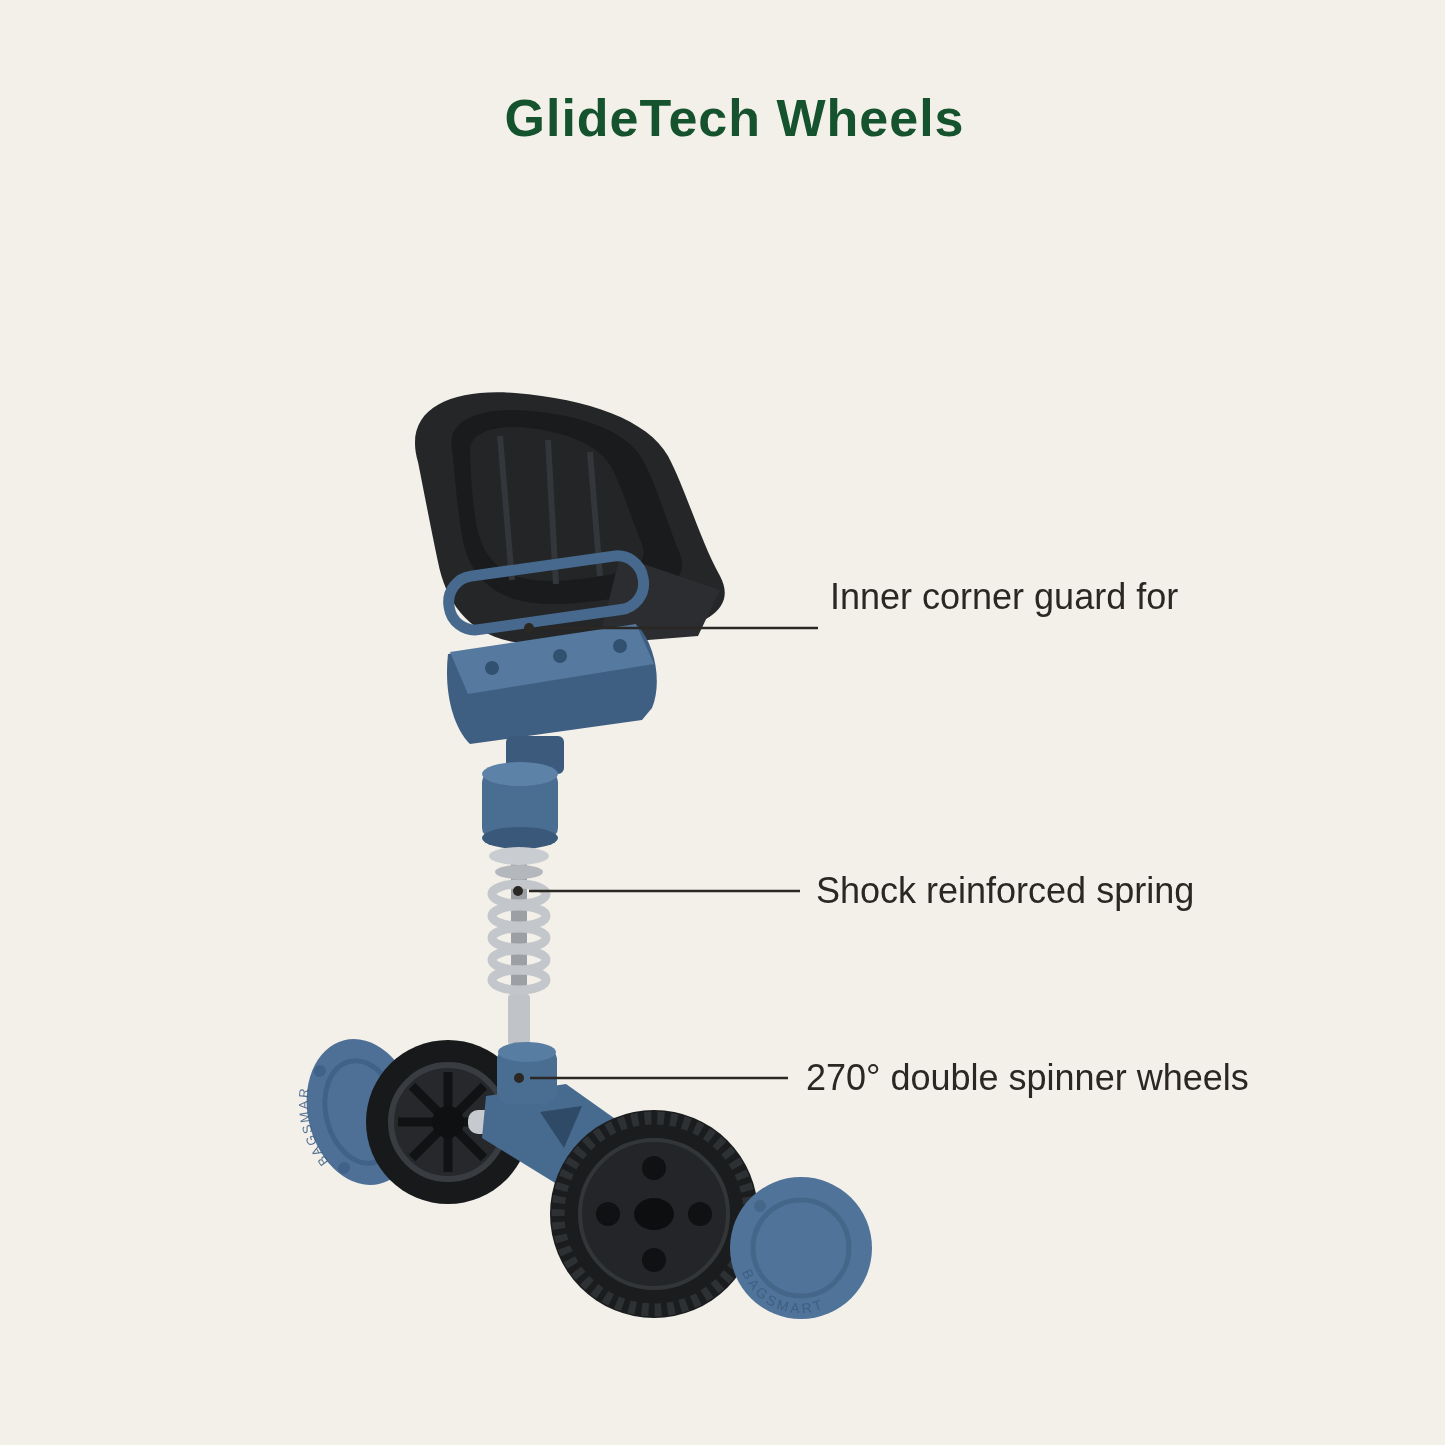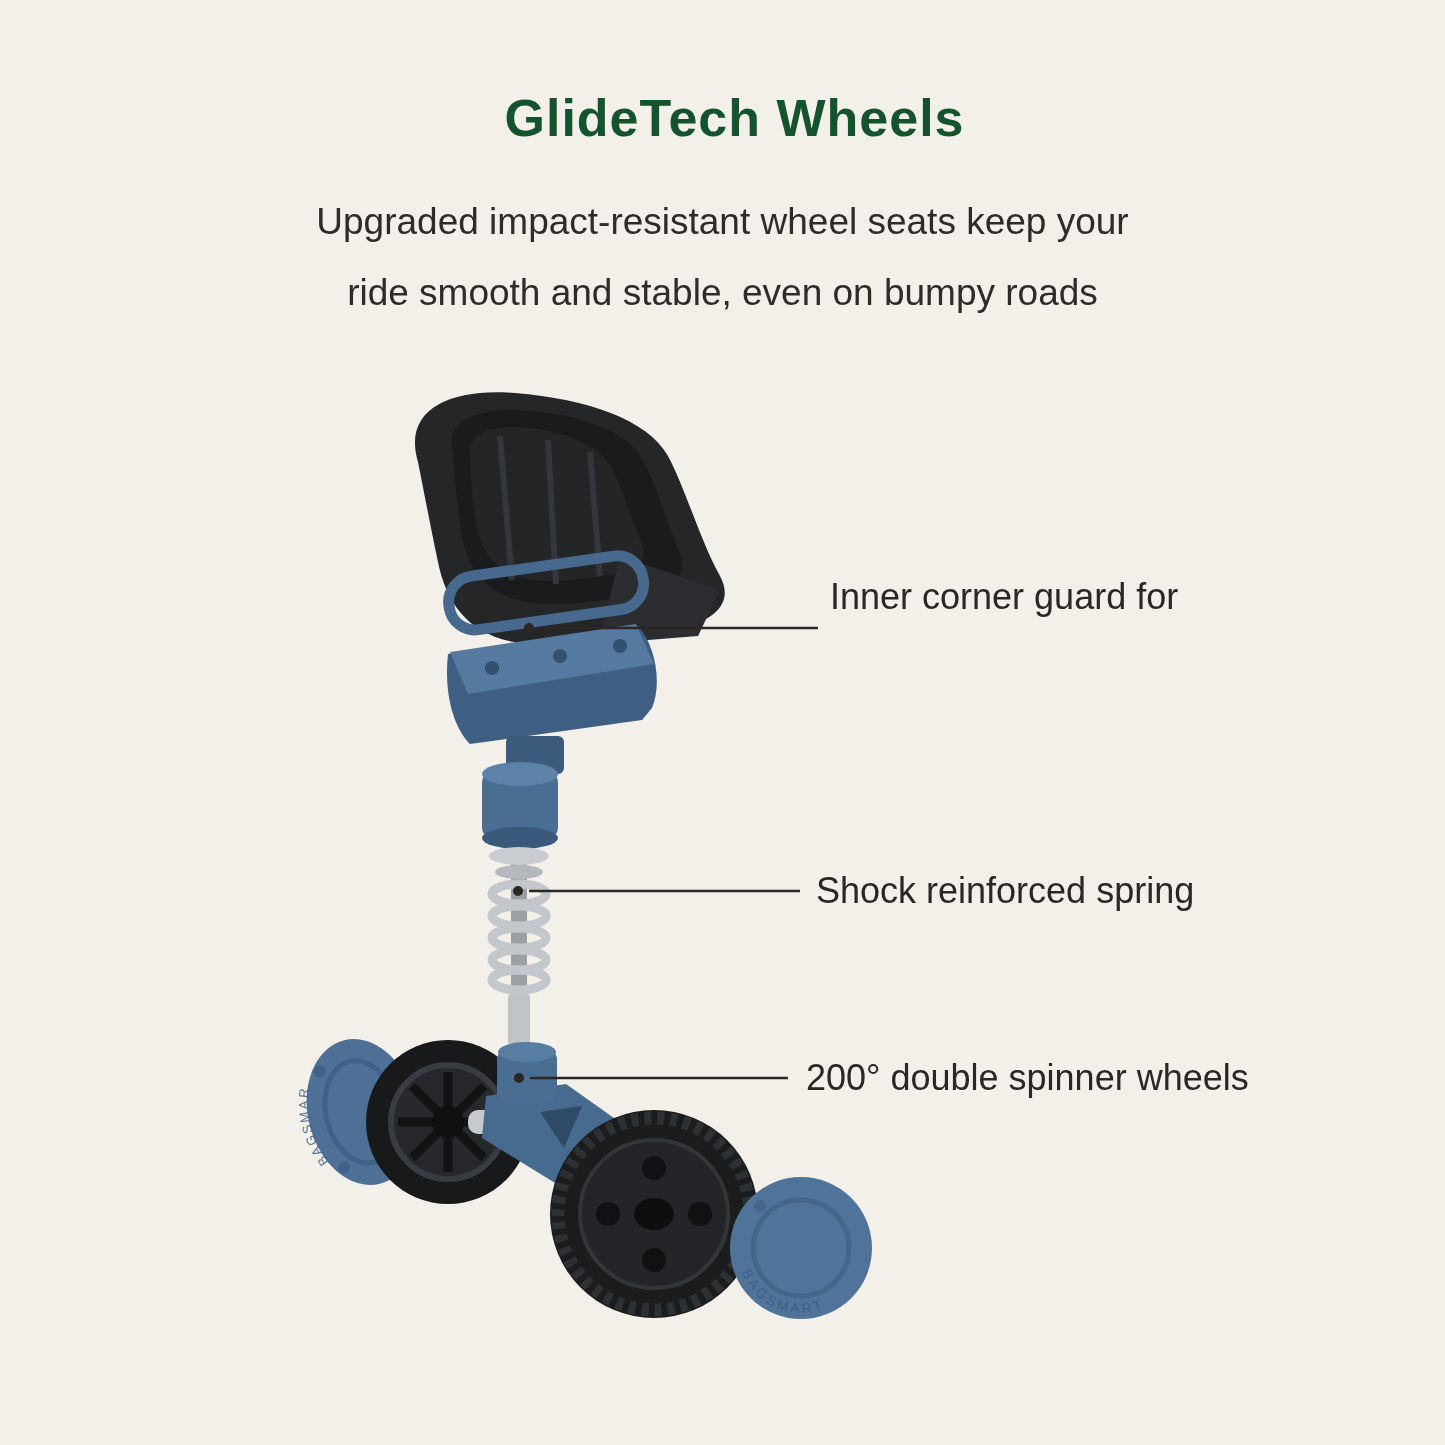--- a/index.html
+++ b/index.html
@@ -53,24 +53,20 @@
   .callout-2 { left: 816px; top: 858px; }
   .callout-3 { left: 806px; top: 1045px; }
 </style>
 </head>
 <body>
 
 <div class="page">
 
   <h1 class="title">GlideTech Wheels</h1>
 
-  <p class="subtitle">
-    <span>Upgraded impact-resistant wheel seats keep your</span><br>
-    <span>ride smooth and stable, even on bumpy roads</span>
-  </p>
 
   <svg class="art" viewBox="0 0 1445 1445" aria-hidden="true">
 
     <g transform="rotate(-14 362 1112)">
       <ellipse cx="362" cy="1112" rx="54" ry="74" fill="#4e7096"></ellipse>
       <ellipse cx="362" cy="1112" rx="36" ry="52" fill="none" stroke="#40628a" stroke-width="5"></ellipse>
       <circle cx="331" cy="1062" r="6" fill="#40628a"></circle>
       <circle cx="331" cy="1162" r="6" fill="#40628a"></circle>
       <path id="capArcL" d="M 318 1152 A 56 74 0 0 1 318 1072" fill="none"></path>
       <text font-size="13" fill="#3c5d80" letter-spacing="2" opacity="0.85">
@@ -175,16 +171,16 @@
 
   <div class="callout callout-1">
     <span>Inner corner guard for</span><br>
   </div>
 
   <div class="callout callout-2">
     <span>Shock reinforced spring</span>
   </div>
 
   <div class="callout callout-3">
-    <span>200° double spinner wheels</span>
+    <span>270° double spinner wheels</span>
   </div>
 
 </div>
 
 </body></html>

